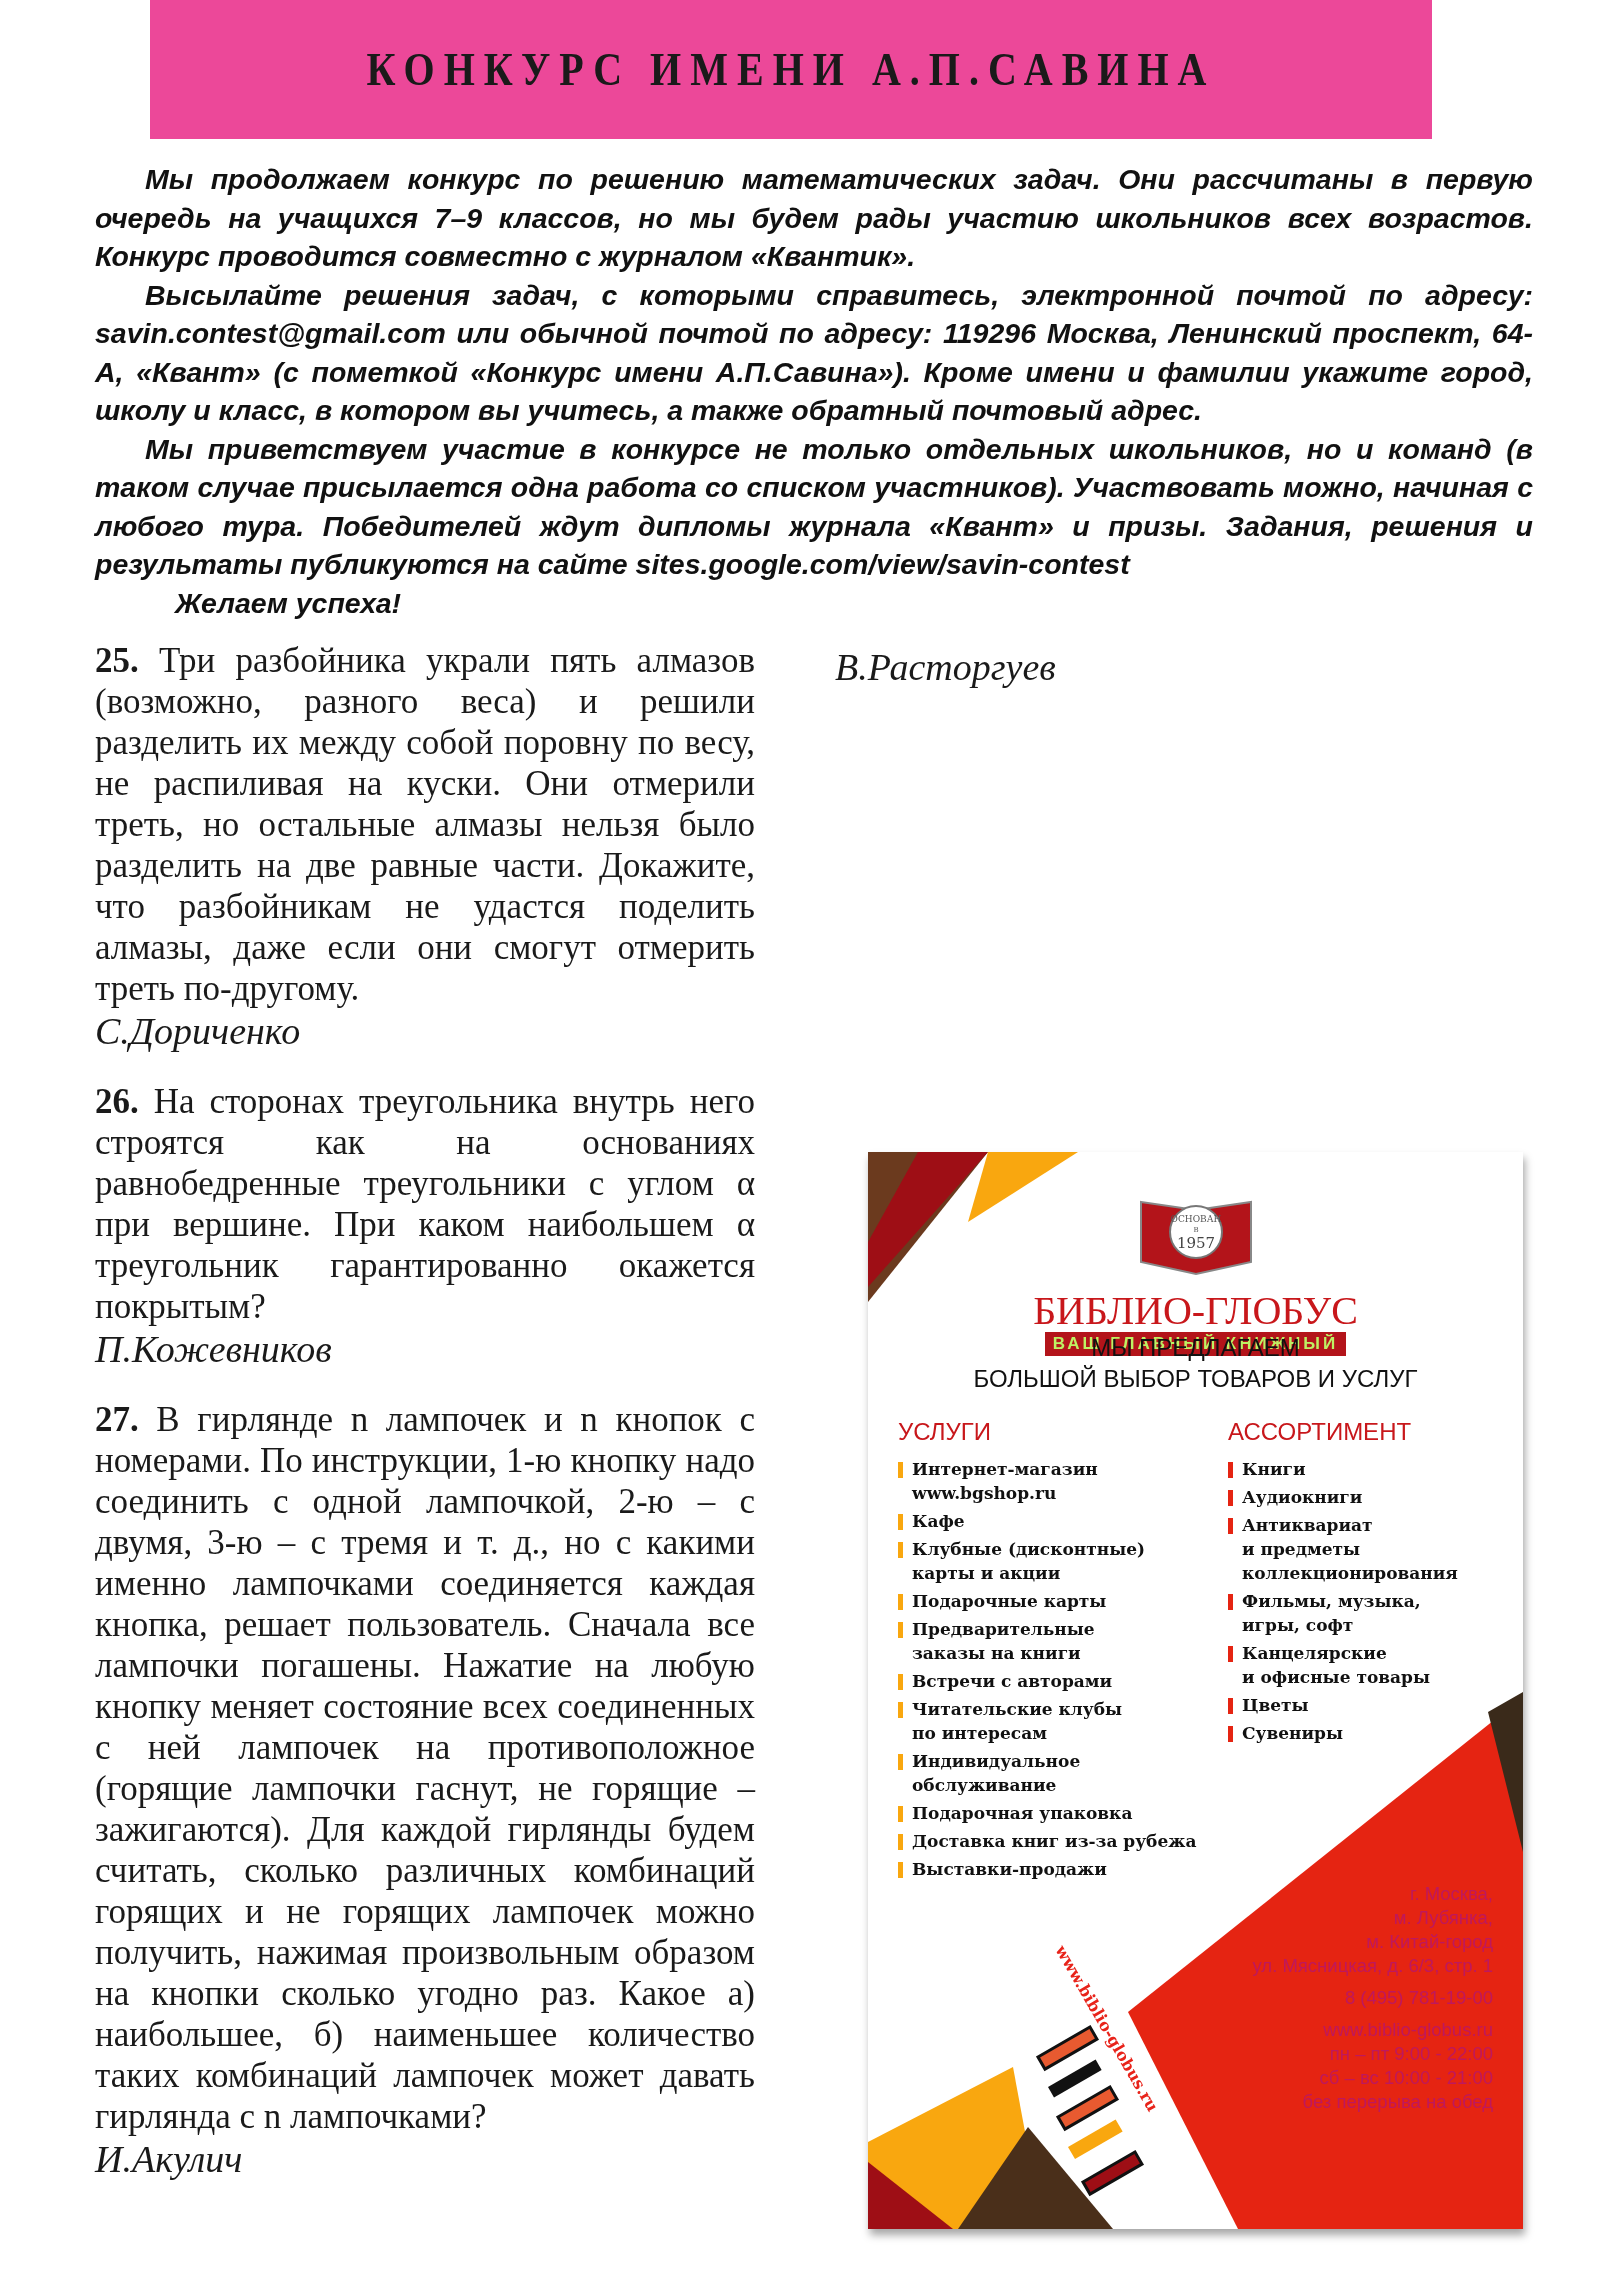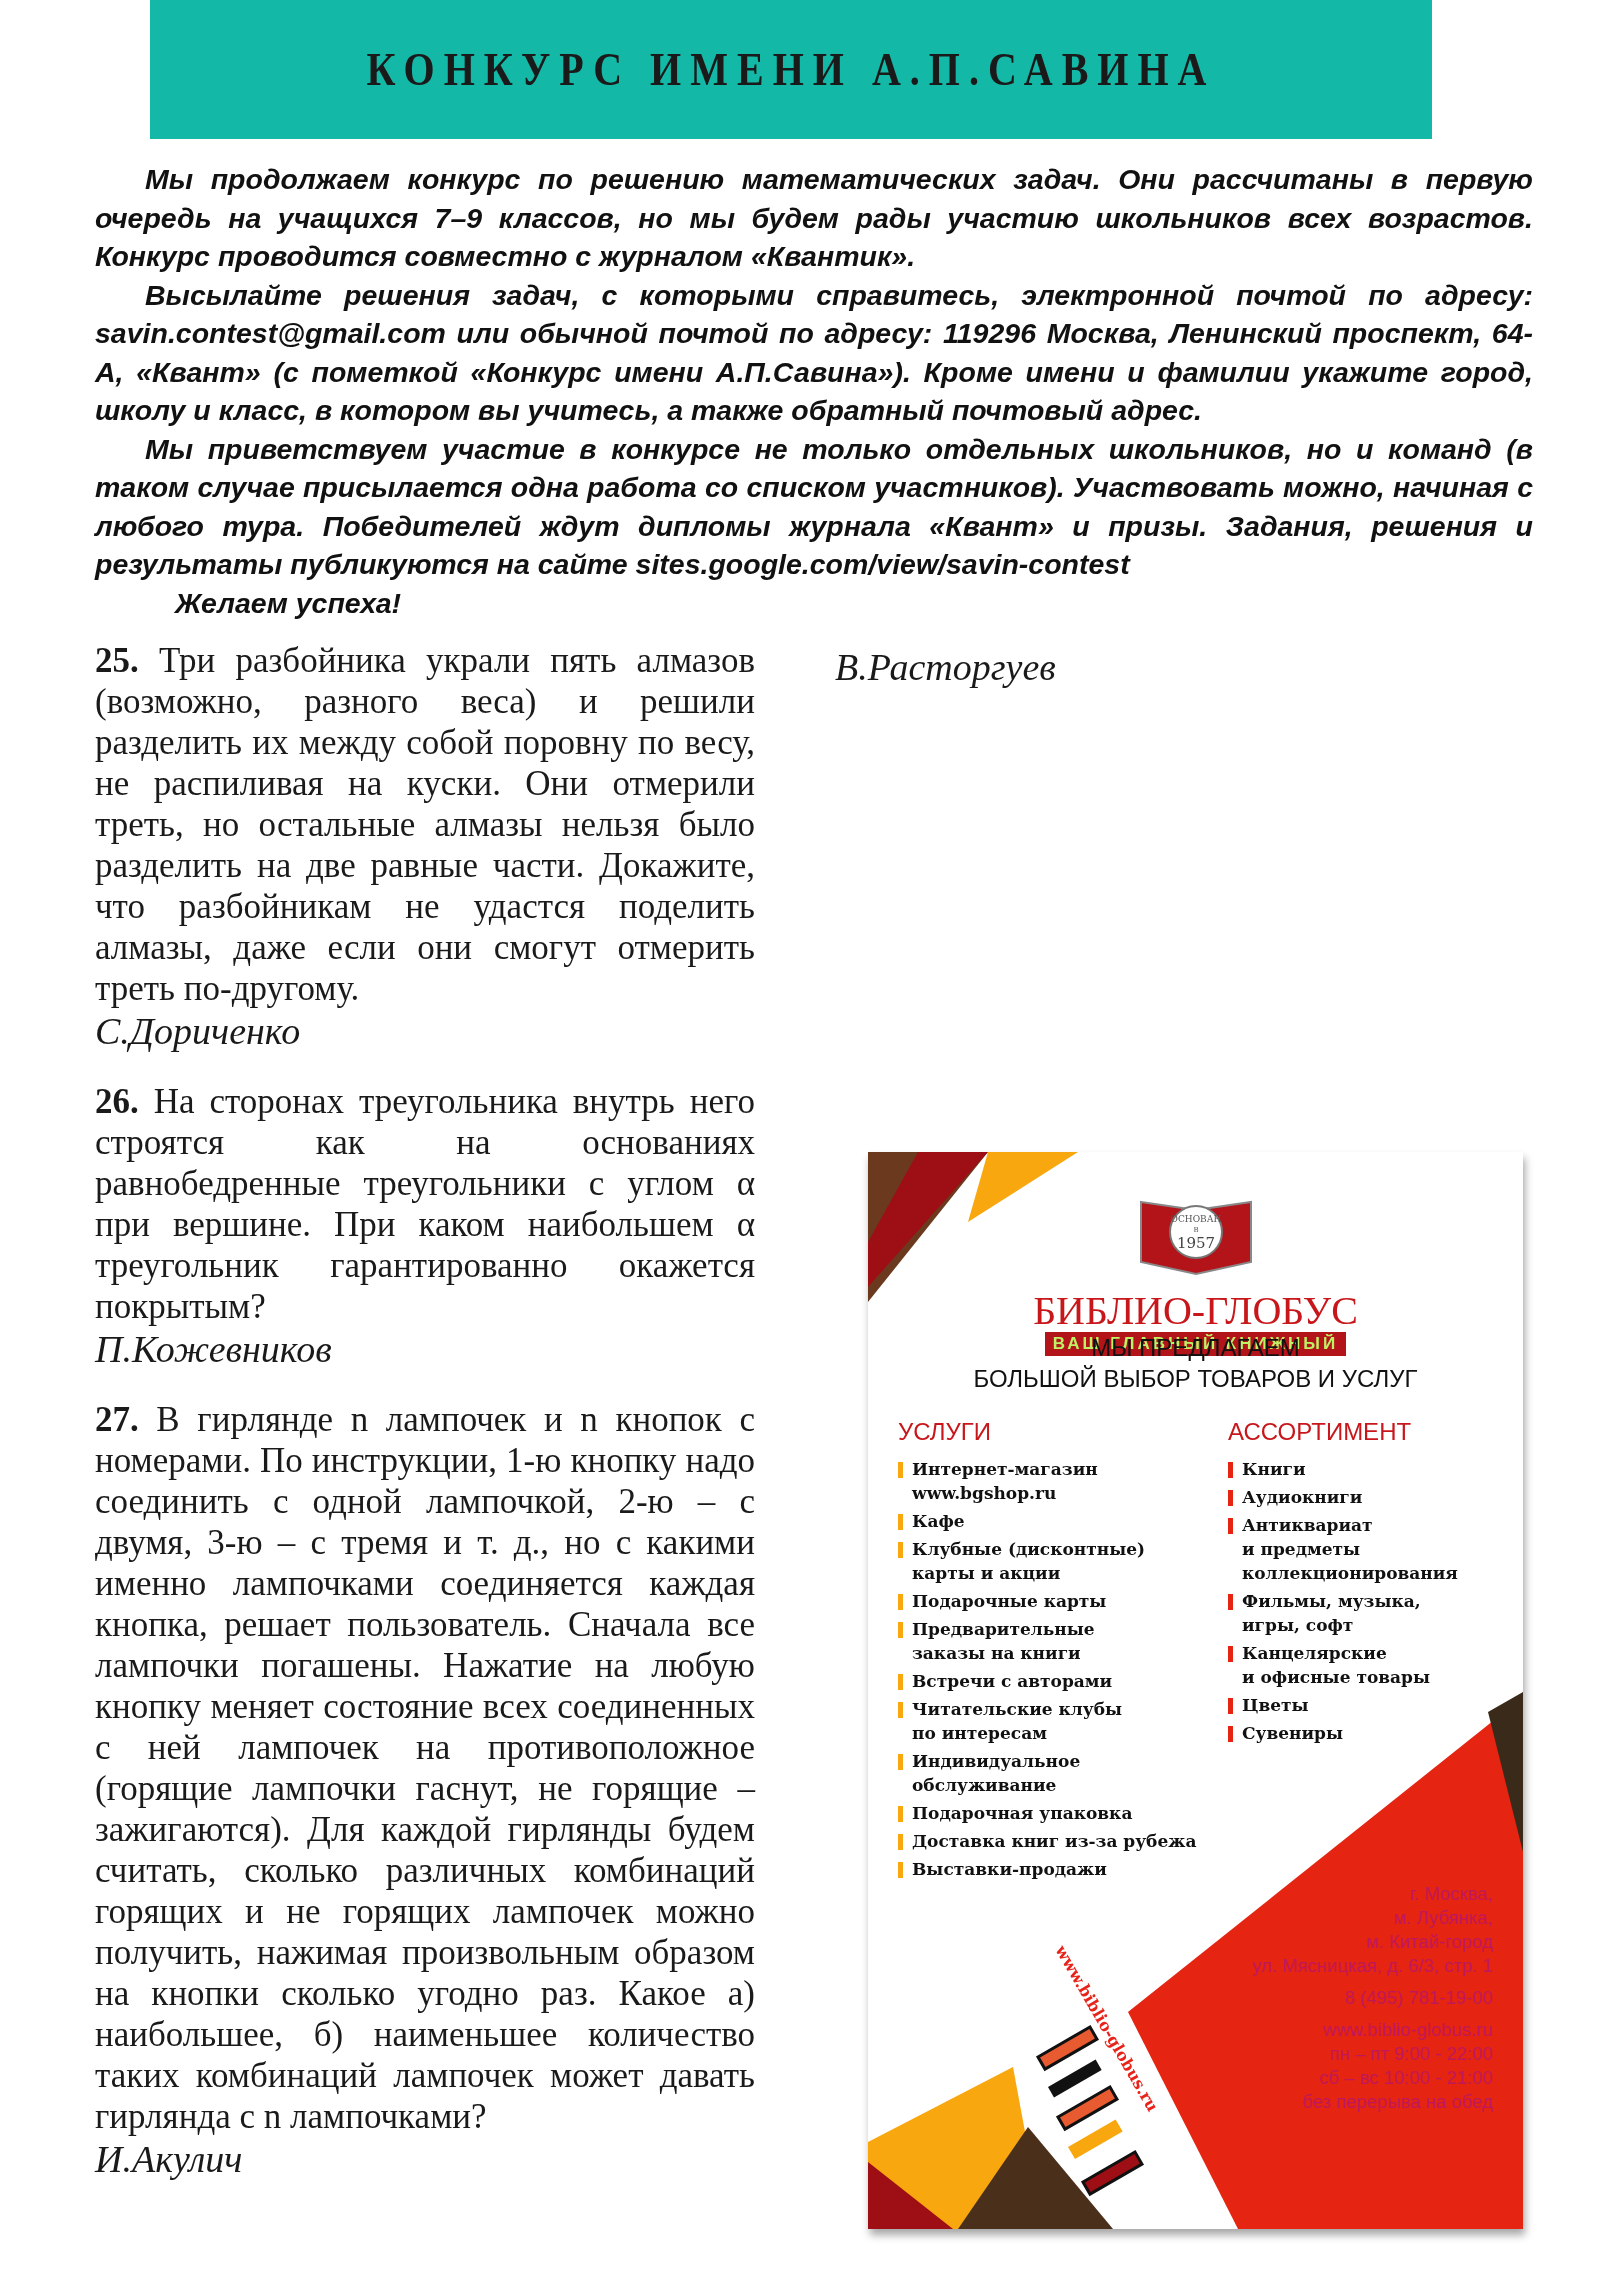--- a/index.html
+++ b/index.html
@@ -1,17 +1,17 @@
 <!DOCTYPE html>
 <html><head>
 <meta charset="utf-8">
 <style>
   html,body{margin:0;padding:0;background:#fff;}
   body{width:1600px;height:2296px;position:relative;overflow:hidden;font-family:"DejaVu Serif",serif;color:#1a1a1a;}
-  .banner{position:absolute;left:150px;top:0;width:1282px;height:139px;background:#14b8a6;display:flex;align-items:center;justify-content:center;}
+  .banner{position:absolute;left:150px;top:0;width:1282px;height:139px;background:#ec4899;display:flex;align-items:center;justify-content:center;}
   .banner h1{margin:0;font-family:"Liberation Serif",serif;font-weight:bold;font-size:40px;letter-spacing:9px;color:#1a1a1a;transform:scaleY(1.15);}
   .intro{position:absolute;left:95px;top:160px;width:1438px;font-family:"Liberation Sans",sans-serif;font-style:italic;font-weight:bold;font-size:28.5px;line-height:38.5px;text-align:justify;color:#111;}
   .intro p{margin:0;text-indent:50px;}
   .intro p.wish{text-indent:80px;font-style:italic;}
   .col-left{position:absolute;left:95px;top:640px;width:660px;}
   .col-right{position:absolute;left:835px;top:645px;width:695px;}
   .problem{font-family:"Liberation Serif",serif;font-size:35px;line-height:41px;text-align:justify;margin-bottom:28px;}
   .problem p{margin:0;text-indent:0;}
   .pnum{font-weight:bold;margin-left:0;}
   .author{font-style:italic;font-family:Liberation Serif, serif;font-size:38px;line-height:44px;}

